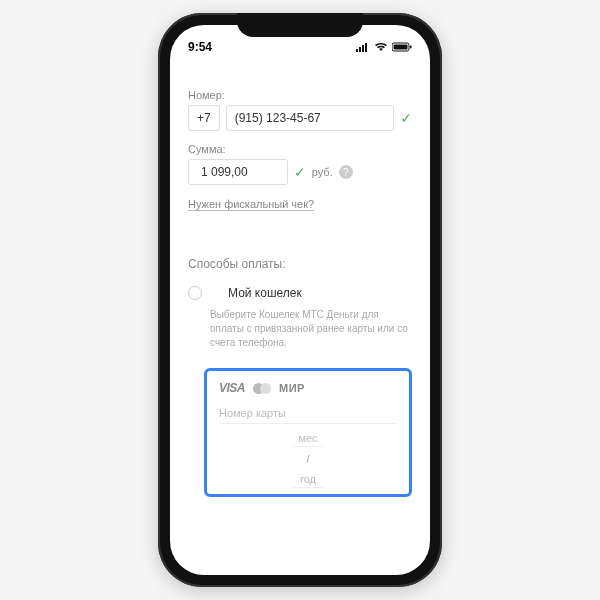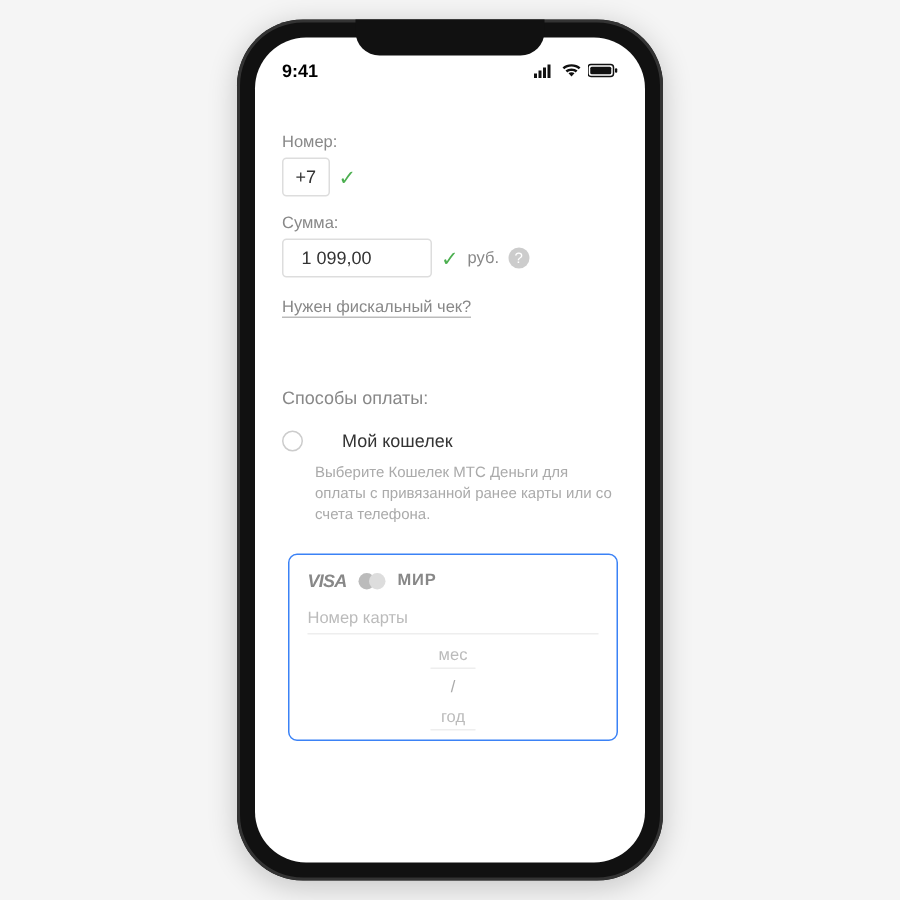--- a/index.html
+++ b/index.html
@@ -72,22 +72,22 @@
     flex-shrink: 0; position: relative; margin-top: 1px;
   }
   .radio.selected { border-color: #e30613; }
   .radio.selected::after {
     content: ""; position: absolute; top: 2.5px; left: 2.5px;
     width: 6px; height: 6px; background: #e30613; border-radius: 50%;
   }
   .radio-label { font-size: 12px; color: #333; }
   .radio-desc { font-size: 10px; color: #aaa; line-height: 1.4; margin: 2px 0 18px 22px; }
   .card-box {
-    border: 1px solid #3b82f6; border-radius: 6px; padding: 10px 12px 6px;
-    margin-left: 4px; margin-top: 6px;
+    border: 3px solid #3b82f6; border-radius: 6px; padding: 10px 12px 6px;
+    margin-left: 16px; margin-top: 6px;
   }
   .card-logos { display: flex; align-items: center; gap: 8px; margin-bottom: 8px; }
   .visa { font-weight: 800; font-style: italic; color: #888; font-size: 12px; letter-spacing: -0.5px; }
   .mc { display: flex; }
   .mc span { width: 11px; height: 11px; border-radius: 50%; background: #bbb; }
   .mc span:last-child { background: #ddd; margin-left: -4px; }
   .mir { font-weight: 700; color: #888; font-size: 11px; letter-spacing: 0.5px; }
   .card-input {
     width: 100%; border: none; border-bottom: 1px solid #eee;
     font-size: 11px; color: #aaa; padding: 4px 0; margin-bottom: 6px; background: transparent;
@@ -97,21 +97,21 @@
   input::placeholder { color: #bbb; }
 </style>
 </head>
 <body>
 
 <div class="device">
   <div class="notch"></div>
   <div class="screen">
 
     <div class="status-bar">
-      <span>9:41</span>
+      <span>9:54</span>
       <div class="status-right">
         <span class="sig">
           <svg width="14" height="10" viewBox="0 0 14 10">
               <rect x="0" y="7" width="2" height="3" fill="#111"></rect>
               <rect x="3" y="5" width="2" height="5" fill="#111"></rect>
               <rect x="6" y="3" width="2" height="7" fill="#111"></rect>
               <rect x="9" y="1" width="2" height="9" fill="#111"></rect>
             </svg>
         </span>
         <span class="wifi">
@@ -128,20 +128,21 @@
         </span>
       </div>
     </div>
 
 
     <div class="content">
 
       <div class="label">Номер:</div>
       <div class="row">
         <div class="prefix-box">+7</div>
+        <div class="phone-input">(915) 123-45-67</div>
         <span class="check">✓</span>
       </div>
 
       <div class="label">Сумма:</div>
       <div class="row">
         <div class="amount-input">1 099,00</div>
         <span class="check">✓</span>
         <span class="currency">руб.</span>
         <span class="help-icon">?</span>
       </div>

